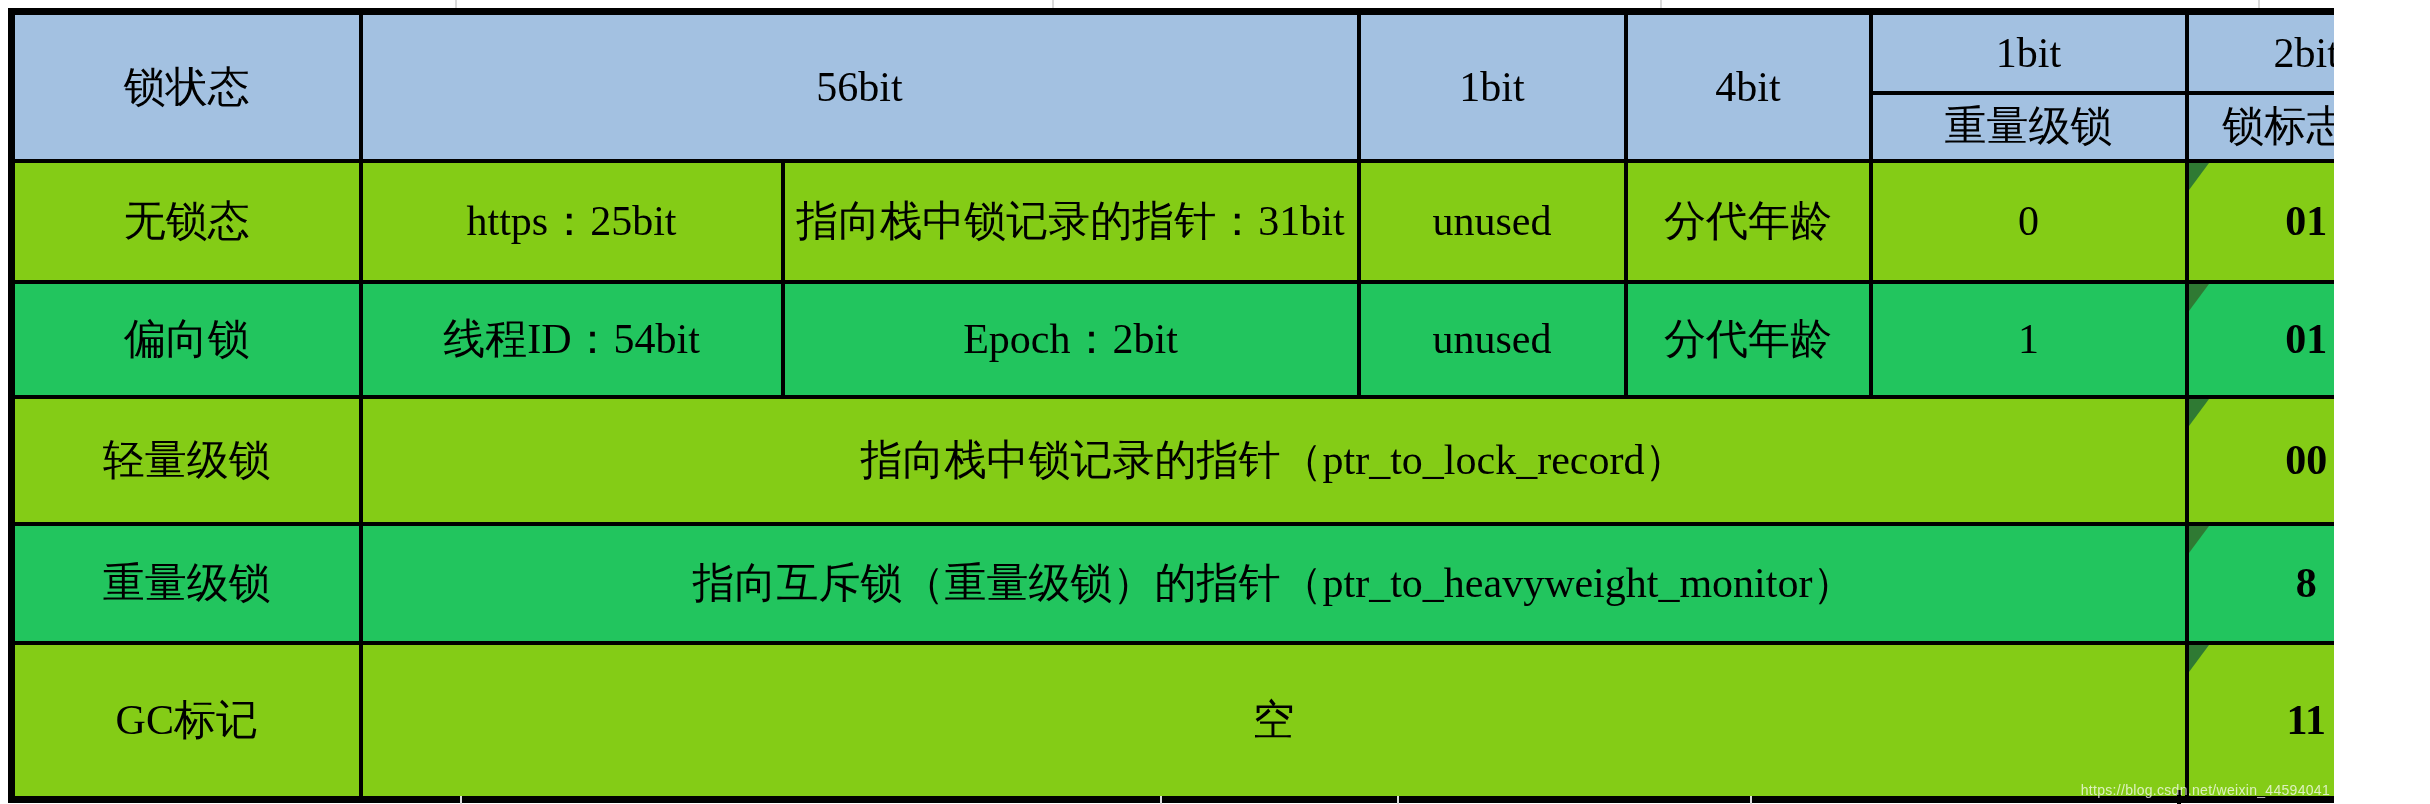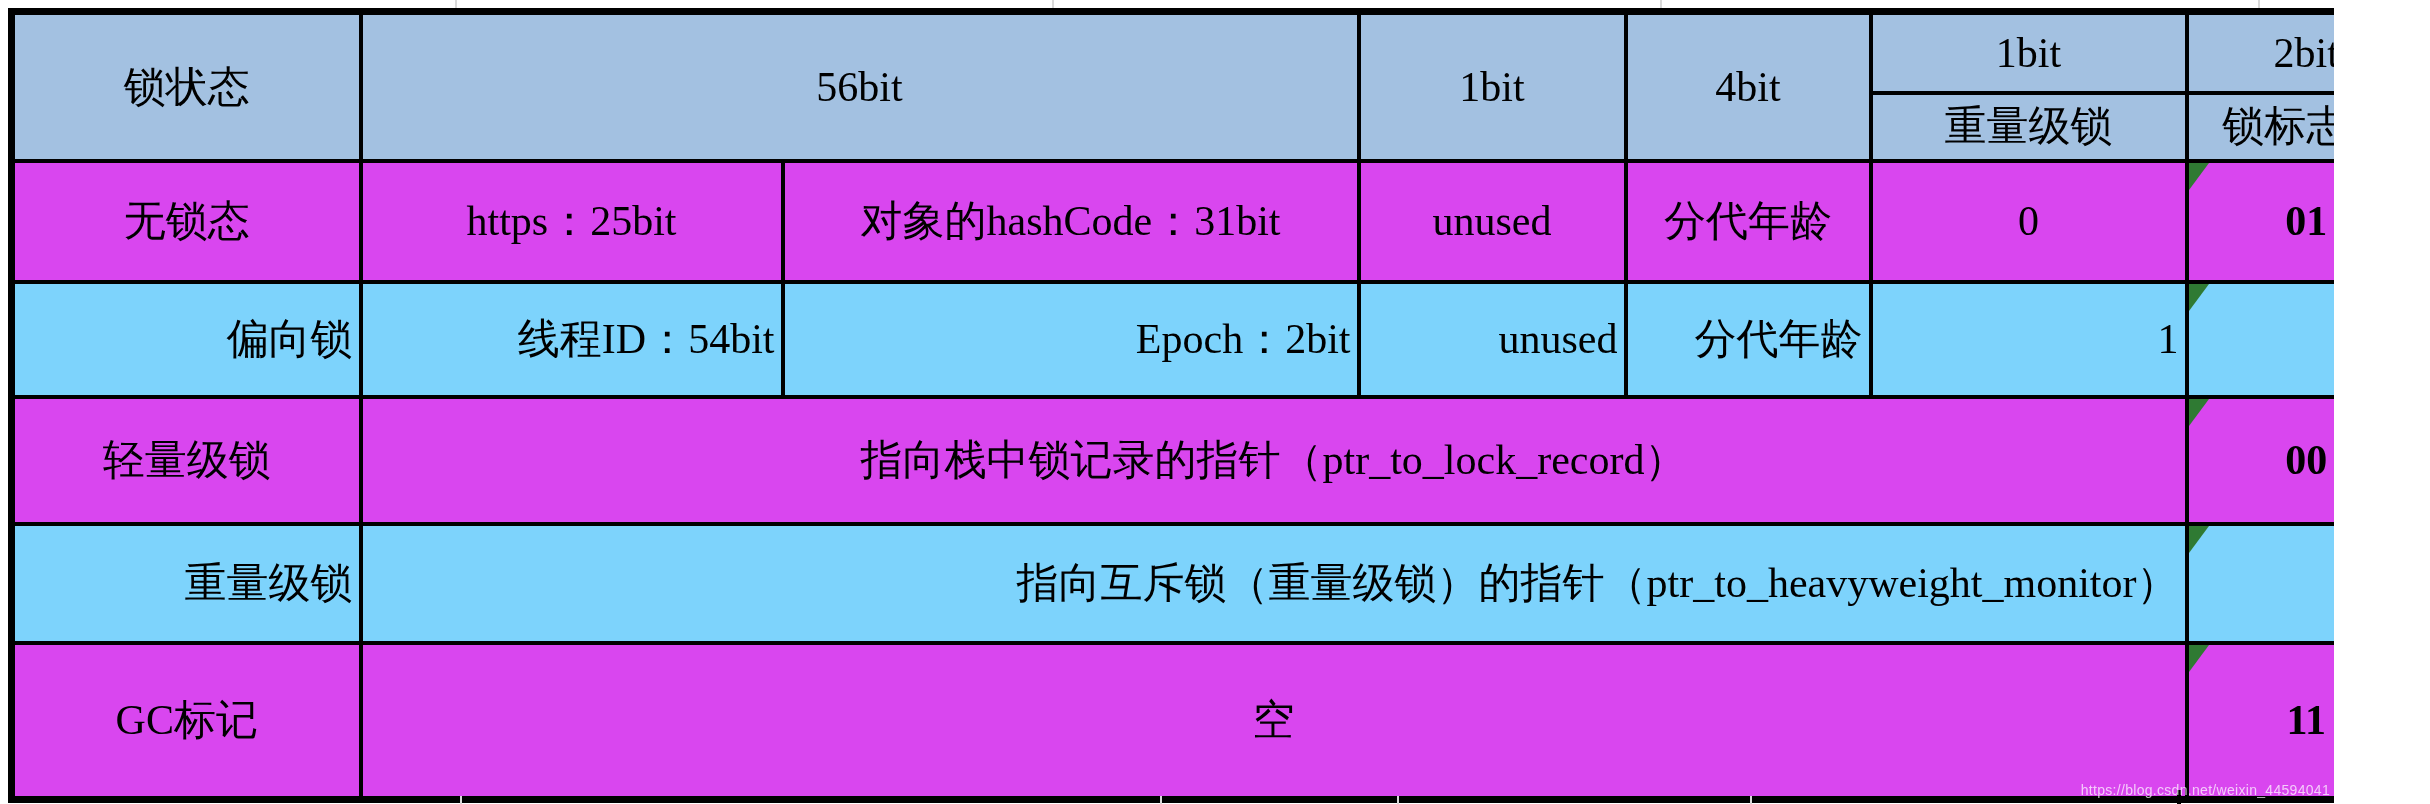--- a/index.html
+++ b/index.html
@@ -12,22 +12,22 @@
     border-collapse:collapse;table-layout:fixed;
     border:7px solid #000;
   }
   table.lock-table td{
     border:4px solid #000;
     text-align:center;vertical-align:middle;
     font-size:42px;line-height:1.15;
     padding:0 6px;overflow:hidden;white-space:nowrap;
   }
   tr.hdr td{background:#a3c1e1;}
-  tr.r-gray td{background:#d946ef;}
-  tr.r-blue td{background:#7dd3fc;text-align:right;}
+  tr.r-gray td{background:#84cc16;}
+  tr.r-blue td{background:#22c55e;}
   td.flagcell{position:relative;}
   .tri{
     position:absolute;top:0;left:0;width:0;height:0;
     border-top:27px solid #2f7a33;border-right:20px solid transparent;
   }
   .flagtext{position:relative;font-weight:bold;}
   .watermark{
     position:absolute;right:4px;bottom:6px;
     font-family:"Liberation Sans","DejaVu Sans",sans-serif;
     font-size:14px;letter-spacing:.3px;color:rgba(255,255,255,.72);
@@ -63,21 +63,21 @@
         <td>2bit</td>
       </tr>
       <tr class="hdr" style="height:68px">
         <td>重量级锁</td>
         <td>锁标志位</td>
       </tr>
 
       <tr class="r-gray" style="height:121px">
         <td>无锁态</td>
         <td>https：25bit</td>
-        <td>对象的hashCode：31bit</td>
+        <td>指向栈中锁记录的指针：31bit</td>
         <td>unused</td>
         <td>分代年龄</td>
         <td>0</td>
         <td class="flagcell">
           <span class="tri"></span>
           <span class="flagtext">01</span>
         </td>
       </tr>
 
       <tr class="r-blue" style="height:115px">

